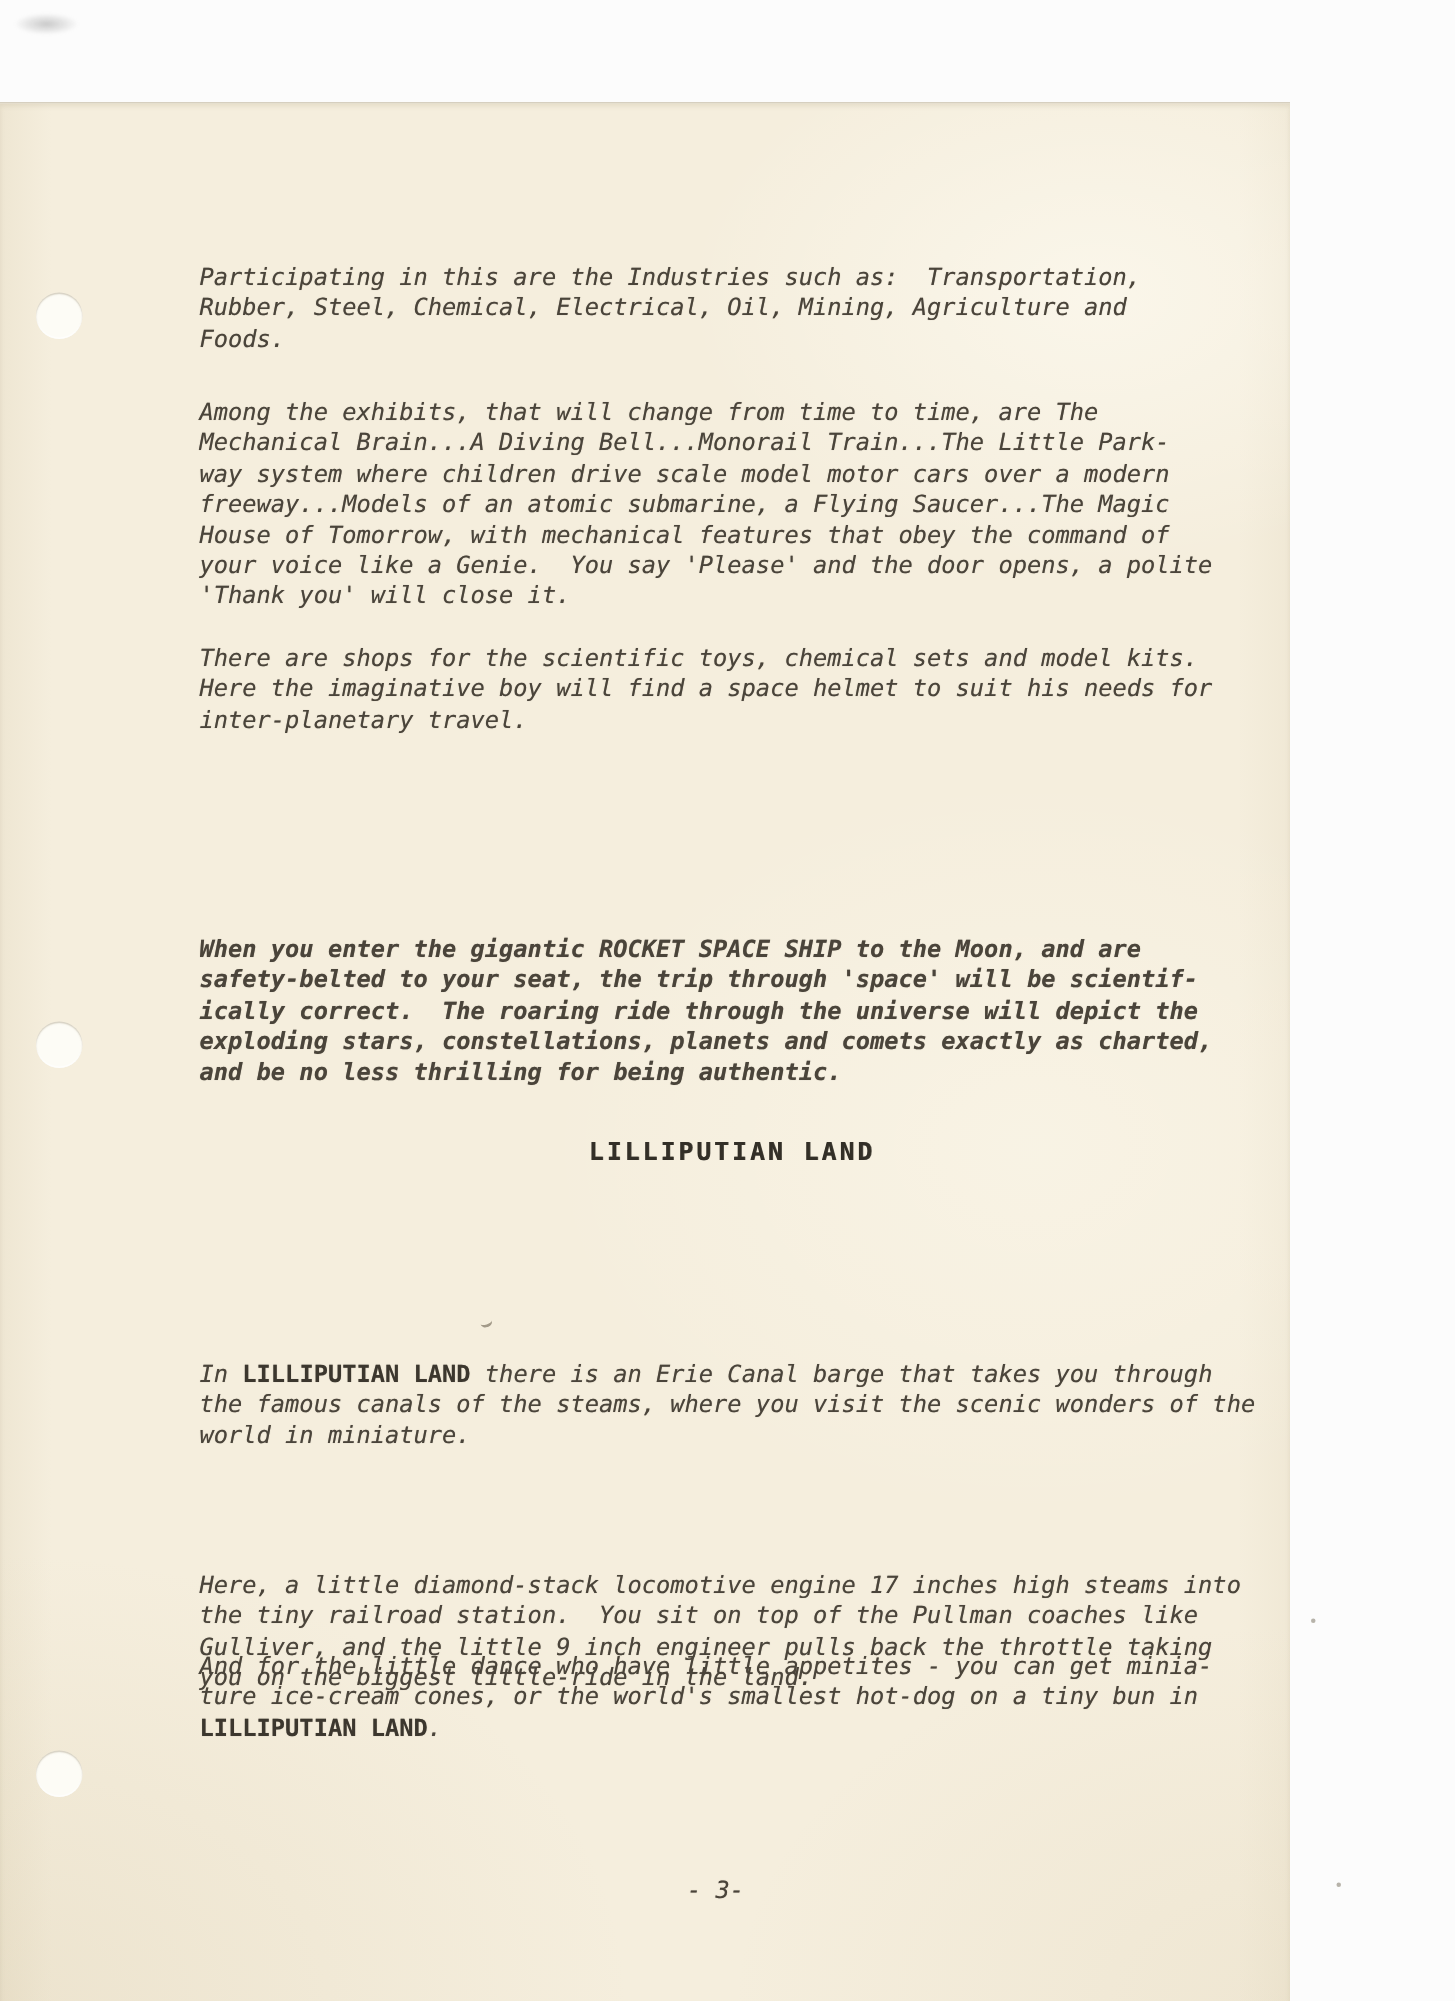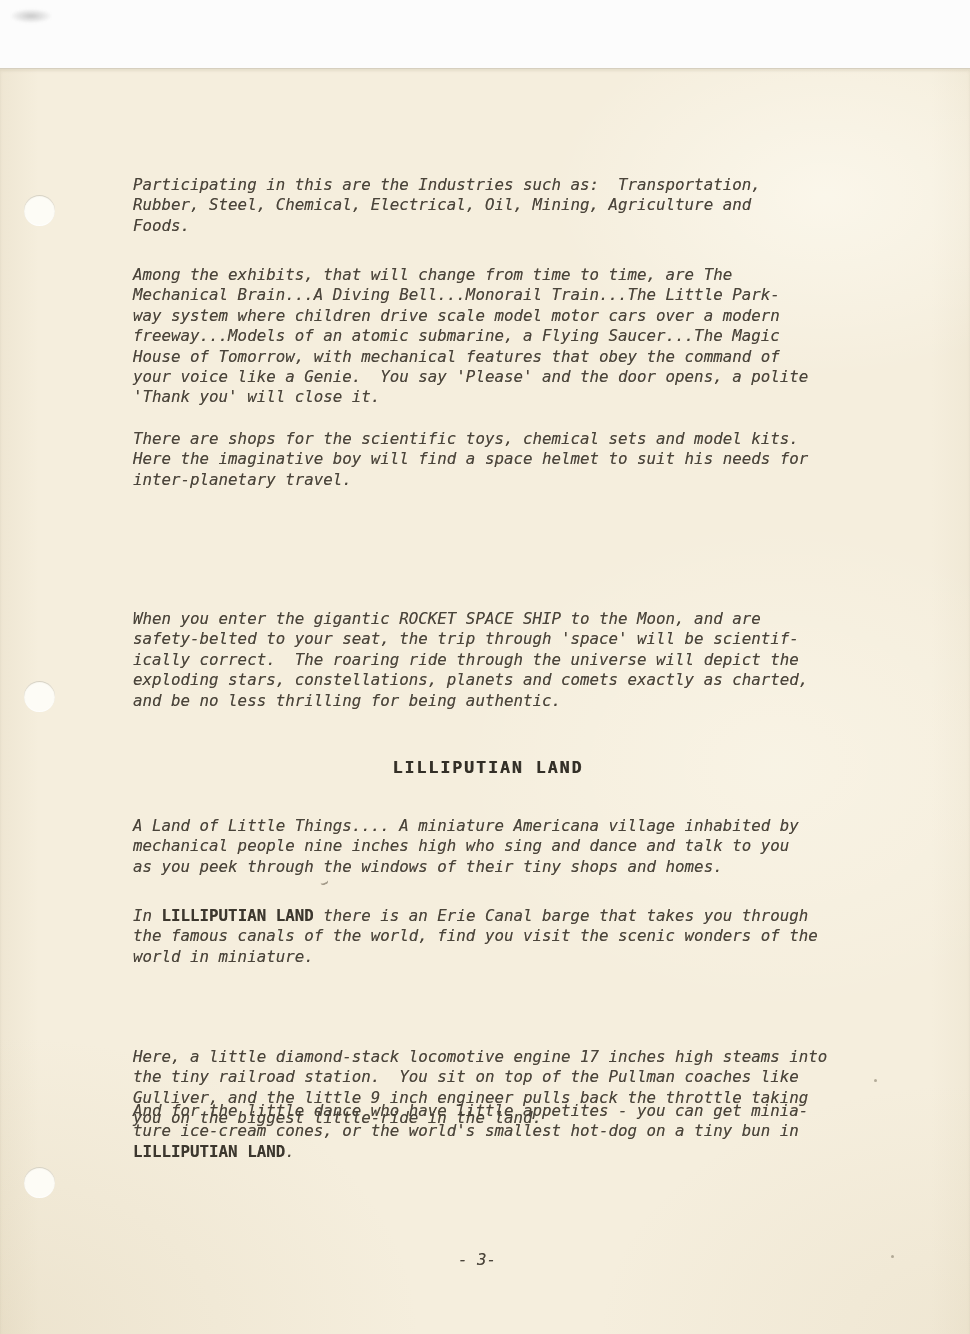--- a/index.html
+++ b/index.html
@@ -10,31 +10,30 @@
     overflow:hidden;
     font-family:"DejaVu Sans Mono", monospace;
   }
   .scan { position:absolute; inset:0; }
   .smudge {
     position:absolute; left:10px; top:9px; width:42px; height:14px;
     background: radial-gradient(ellipse at center, rgba(150,150,150,0.5), rgba(150,150,150,0) 72%);
     filter: blur(1px);
   }
   .paper {
-    position:absolute; left:0; top:68px; width:950px; height:1266px;
+    position:absolute; left:0; top:68px; width:860px; height:1266px;
     background-color:#f5eedd;
     background-image:
       radial-gradient(ellipse 420px 280px at 85% 10%, rgba(255,253,245,0.55), rgba(255,255,255,0) 65%),
       radial-gradient(ellipse 500px 380px at 80% 55%, rgba(255,252,242,0.35), rgba(255,255,255,0) 65%),
       radial-gradient(ellipse 700px 500px at 0% 100%, rgba(203,186,148,0.20), rgba(203,186,148,0) 60%),
       radial-gradient(ellipse 620px 420px at 100% 100%, rgba(208,192,156,0.16), rgba(208,192,156,0) 60%),
       linear-gradient(90deg, rgba(198,183,148,0.14), rgba(0,0,0,0) 4%, rgba(0,0,0,0) 96%, rgba(198,183,148,0.10));
     border-top:1px solid #d6cfbf;
     box-shadow: inset 0 2px 3px rgba(190,180,155,0.28);
-    padding-left: 20px;
   }
   .hole {
     position:absolute; left:24px; width:31px; height:31px; border-radius:50%;
     background:#fdfcf6;
     box-shadow: inset 0 1px 1px rgba(150,138,110,0.40), inset 0 -1px 1px rgba(255,255,255,0.85);
   }
   .hole1 { top:126px; }
   .hole2 { top:612px; }
   .hole3 { top:1098px; }
   .para {
@@ -42,21 +41,21 @@
     white-space:pre-wrap;
     font-style:italic;
     font-size:15.8px; line-height:20.4px;
     color:#4a443a;
     text-shadow: 0 0 0.5px rgba(74,68,58,0.55);
   }
   .p1 { top:106px; }
   .p2 { top:196px; }
   .p3 { top:360px; }
   .p4 { top:450px; }
-  .p5 { top:540px; }
+  .p5 { top:554px;font-weight:bold; }
   .p6 { top:747px; }
   .p7 { top:837px; }
   .p8 { top:978px; }
   .p9 { top:1032px; }
   .b  { font-style:normal; font-weight:bold; color:#3c372e; }
   .heading {
     position:absolute; left:133px; top:688px; width:710px; margin:0;
     text-align:center;
     font-family:"DejaVu Sans Mono", monospace;
     font-style:normal; font-weight:bold;
@@ -107,27 +106,24 @@
 your voice like a Genie.  You say 'Please' and the door opens, a polite
 'Thank you' will close it.</div>
     <div class="para p5">When you enter the gigantic ROCKET SPACE SHIP to the Moon, and are
 safety-belted to your seat, the trip through 'space' will be scientif-
 ically correct.  The roaring ride through the universe will depict the
 exploding stars, constellations, planets and comets exactly as charted,
 and be no less thrilling for being authentic.</div>
 
     <h1 class="heading">LILLIPUTIAN LAND</h1>
 
-    <div class="para p6">A Land of Little Things.... A miniature Americana village inhabited by
-mechanical people nine inches high who sing and dance and talk to you
-as you peek through the windows of their tiny shops and homes.</div>
     <div class="stray-mark"></div>
 
     <div class="para p7"><span>In </span><span class="b">LILLIPUTIAN LAND</span><span> there is an Erie Canal barge that takes you through
-the famous canals of the world, find you visit the scenic wonders of the
+the famous canals of the steams, where you visit the scenic wonders of the
 world in miniature.</span></div>
 
     <div class="para p8">Here, a little diamond-stack locomotive engine 17 inches high steams into
 the tiny railroad station.  You sit on top of the Pullman coaches like
 Gulliver, and the little 9 inch engineer pulls back the throttle taking
 you on the biggest little-ride in the land.</div>
 
     <div class="para p9"><span>And for the little dance who have little appetites - you can get minia-
 ture ice-cream cones, or the world's smallest hot-dog on a tiny bun in
 </span><span class="b">LILLIPUTIAN LAND</span><span>.</span></div>

